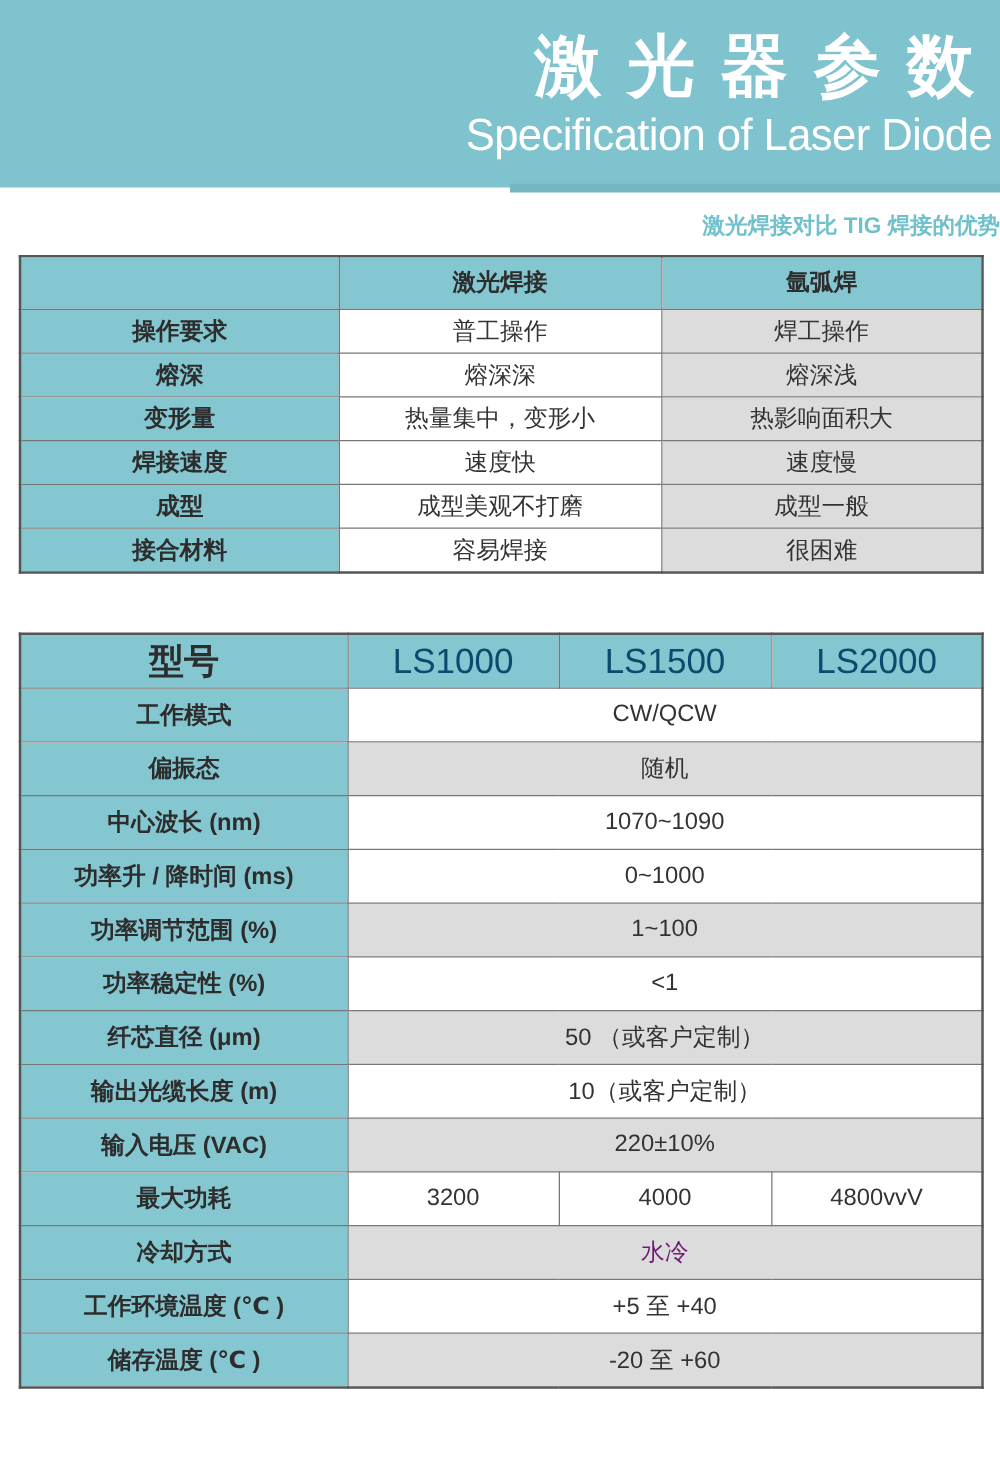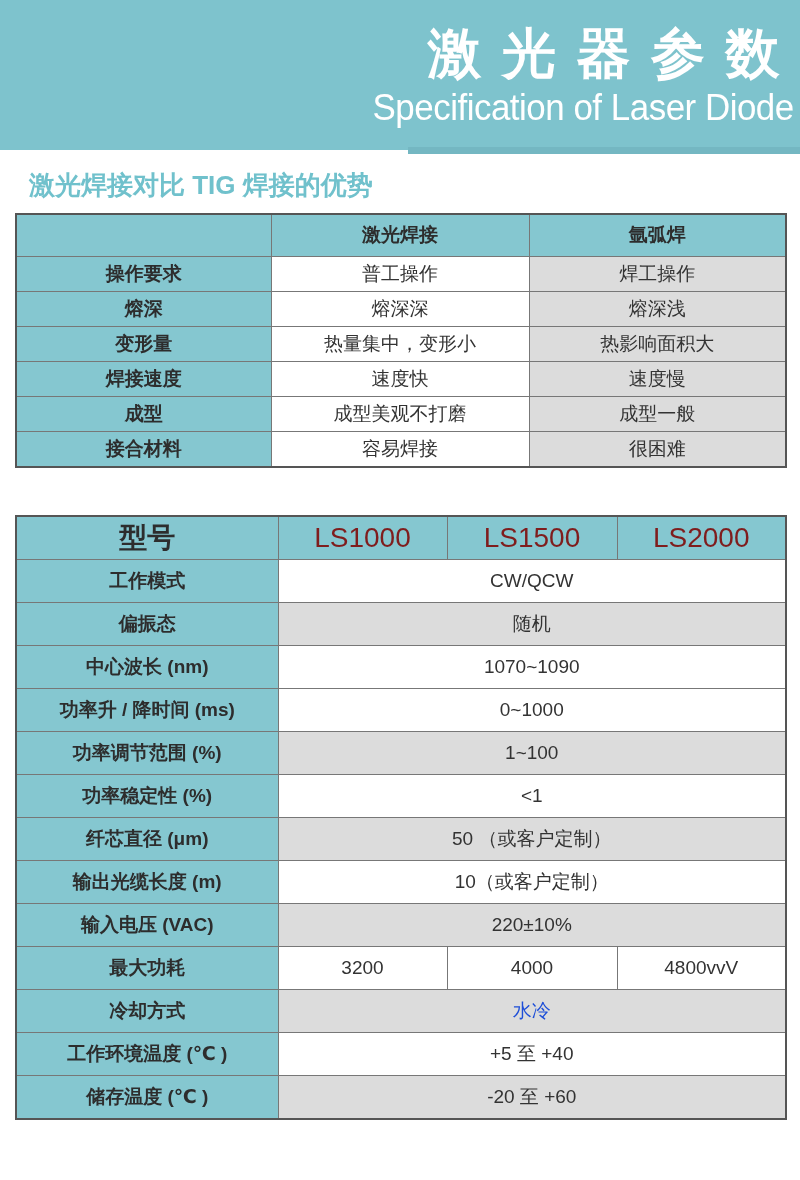--- a/index.html
+++ b/index.html
@@ -19,43 +19,43 @@
   }
   .banner-title-en{
     color:#ffffff;font-size:36px;font-weight:400;letter-spacing:-0.5px;
     line-height:1.15;margin-top:4px;transform:scaleX(0.97);
   }
   .banner-strip{
     position:absolute;right:0;bottom:-4px;width:392px;height:7px;background:#74b7c2;
   }
   
   .section-title{
-    color:#70c1cc;font-weight:700;font-size:26px;
-    margin:21px 0 13px 29px;line-height:1.1;
+    color:#70c1cc;font-weight:700;font-size:18px;
+    margin:21px 0 13px 15px;line-height:1.1;text-align:right;
   }
   
   table{
     border-collapse:collapse;margin-left:15px;width:770px;table-layout:fixed;
     border:2px solid #555555;
   }
   th,td{
     border:1px solid #777777;text-align:center;vertical-align:middle;
     font-size:19px;color:#333333;padding:0 6px;overflow:hidden;white-space:nowrap;
   }
   th{font-weight:700;color:#2d2d2d;}
   td{font-weight:400;}
   .teal{background:#85c7d0;}
   .white-bg{background:#ffffff;}
   .gray-bg{background:#dcdcdc;}
   .cmp th,.cmp td{height:34px;}
   .cmp thead th{height:41px;}
   .spec th,.spec td{height:42px;}
   .spec thead th{font-size:28px;}
-  .model-cell{font-weight:400;font-size:20px;color:#7f1d1d;}
-  .alt-font{font-family:Liberation Serif, serif;font-weight:400;color:#1d4ed8;}
+  .model-cell{font-weight:400;font-size:20px;color:#0c4a6e;}
+  .alt-font{font-family:Liberation Serif, serif;font-weight:400;color:#701a75;}
   .spec{margin-top:47px;}
 </style>
 </head>
 <body>
 
 <div class="banner">
   <div class="banner-title-zh">激光器参数</div>
   <div class="banner-title-en">Specification of Laser Diode</div>
   <div class="banner-strip"></div>
 </div>

